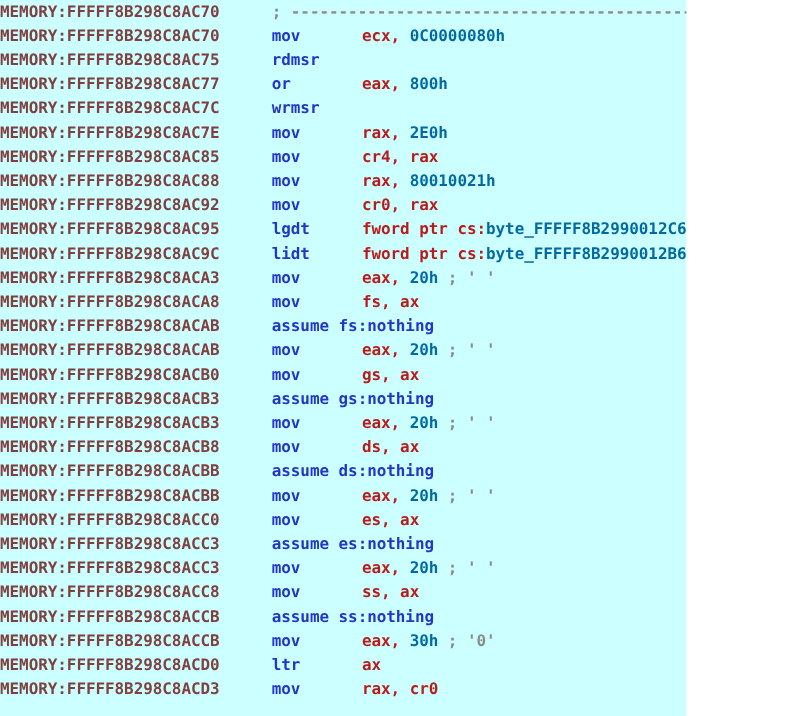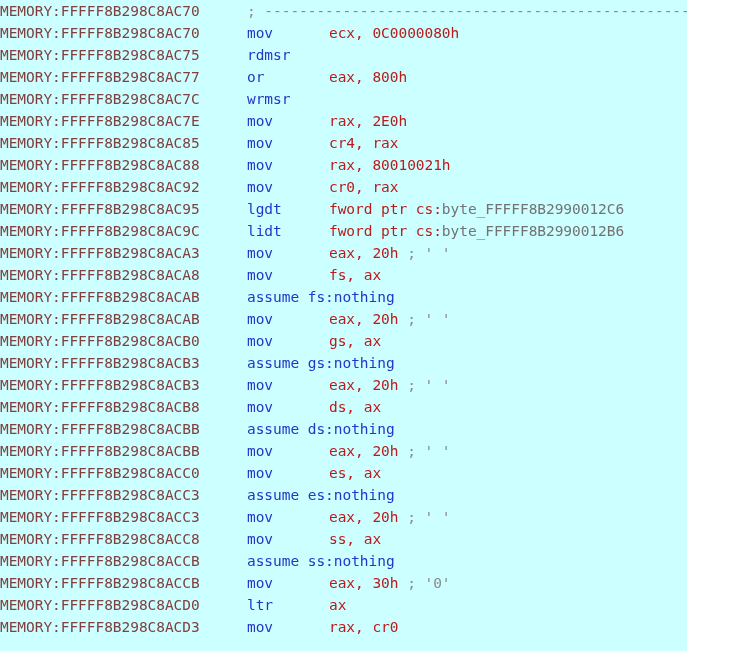--- a/index.html
+++ b/index.html
@@ -3,50 +3,51 @@
 <meta charset="utf-8">
 <title>IDA Disassembly View</title>
 <style>
   html, body {
     margin: 0;
     padding: 0;
     background: #ffffff;
   }
   #disasm-view {
     position: relative;
-    width: 687px;
+    width: 624px;
     height: 651px;
     background: #ccffff;
     overflow: hidden;
     font-family: "DejaVu Sans Mono", "Liberation Mono", monospace;
     font-size: 14.5px;
     line-height: 22px;
     letter-spacing: -0.05px;
     white-space: pre;
+    font-weight: bold;
   }
   .line {
     height: 22px;
     line-height: 22px;
     white-space: pre;
     display: block;
   }
   .addr {
     color: #80403f;
   }
   .mnem {
     color: #2436c8;
   }
   .opnd {
     color: #b91c1c;
   }
   .num {
-    color: #b91c1c;
+    color: #0369a1;
   }
   .dataref {
-    color: #737373;
+    color: #0369a1;
   }
   .cmt {
     color: #8a8a8a;
   }
   .assume {
     color: #2436c8;
   }
   .dashcmt {
     color: #8a8a8a;
   }

